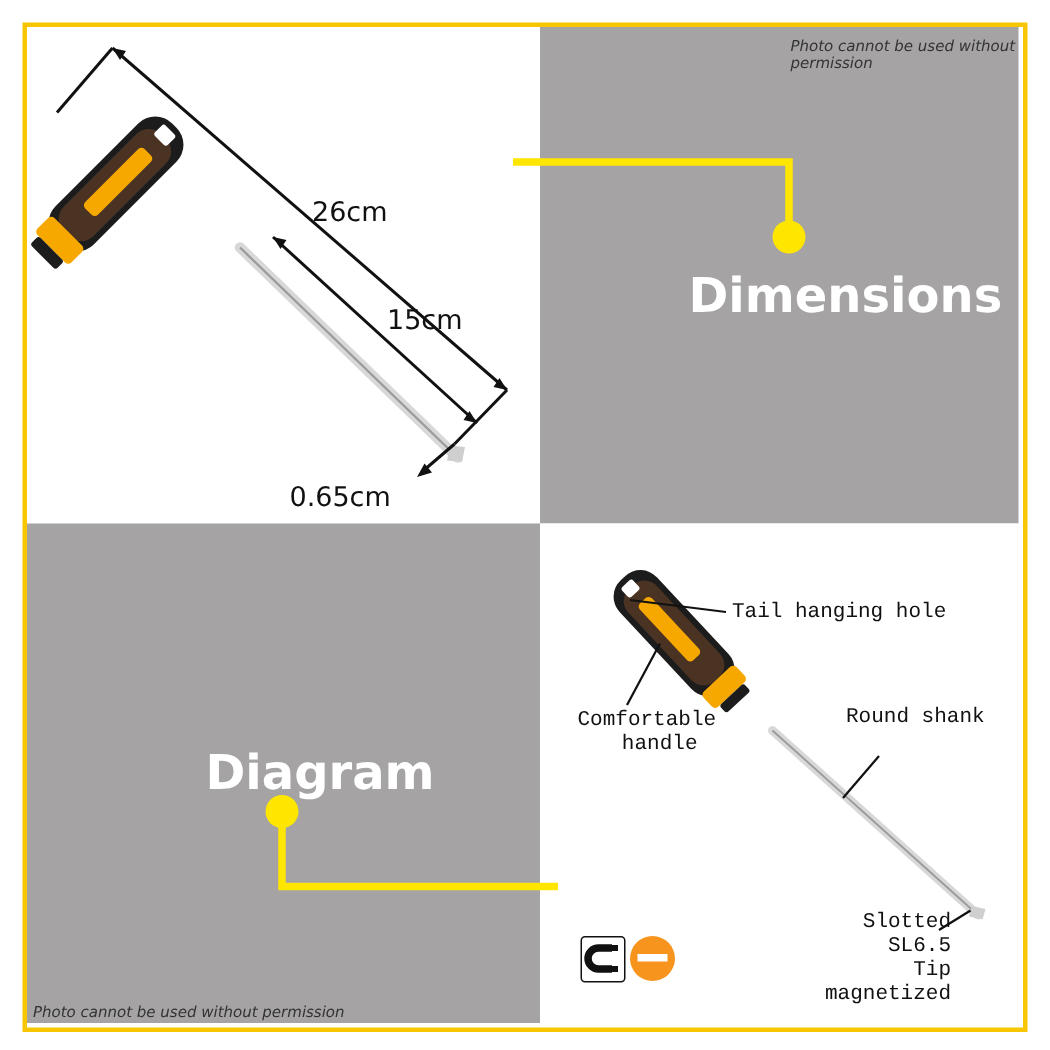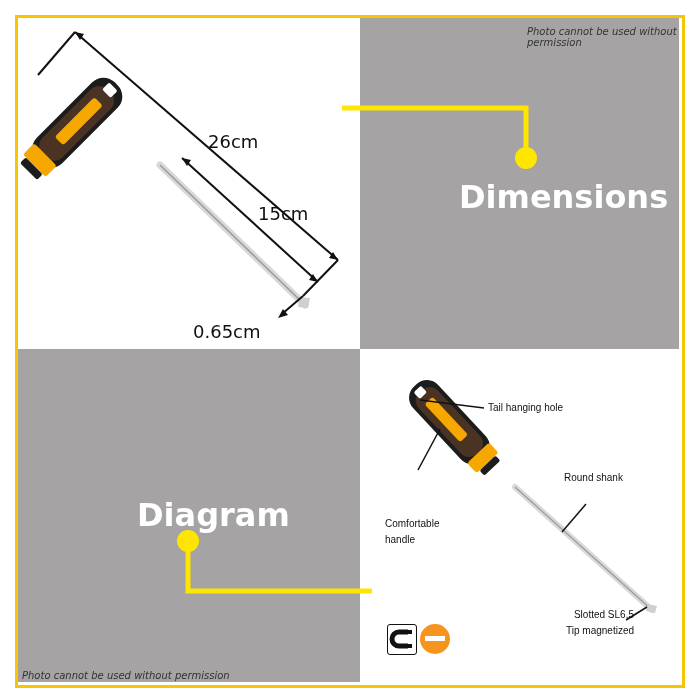--- a/index.html
+++ b/index.html
@@ -6,21 +6,21 @@
   body{width:700px;height:700px;position:relative;overflow:hidden;font-family:"Liberation Sans",sans-serif;}
   .frame{position:absolute;left:15px;top:15px;width:664px;height:667px;border:3px solid #f7c600;box-sizing:content-box;}
   .quad{position:absolute;}
   .q-tl{left:18px;top:18px;width:342px;height:331px;background:#fff;}
   .q-tr{left:360px;top:18px;width:319px;height:331px;background:#a5a3a4;}
   .q-bl{left:18px;top:349px;width:342px;height:333px;background:#a5a3a4;}
   .q-br{left:360px;top:349px;width:319px;height:333px;background:#fff;}
   .title{position:absolute;color:#fff;font-weight:bold;font-size:32px;font-family:"DejaVu Sans",sans-serif;}
   .watermark{position:absolute;font-size:10px;font-style:italic;color:#333;font-family:"DejaVu Sans",sans-serif;}
   .dim-label{position:absolute;font-size:18px;color:#111;font-family:"DejaVu Sans",sans-serif;}
-  .callout{position:absolute;font-size:10px;color:#111;font-family:Liberation Sans, sans-serif;line-height:16px;}
+  .callout{position:absolute;font-size:14px;color:#111;font-family:Liberation Mono, monospace;line-height:16px;}
   svg{position:absolute;left:0;top:0;}
 </style>
 </head>
 <body>
 
 <div class="frame"></div>
 <div class="quad q-tl"></div>
 <div class="quad q-tr"></div>
 <div class="quad q-bl"></div>
 <div class="quad q-br"></div>
@@ -91,21 +91,21 @@
 <div class="title" style="left:137px;top:496px;">Diagram</div>
 
 <div class="watermark" style="left:527px;top:26px;">Photo cannot be used without permission</div>
 <div class="watermark" style="left:22px;top:670px;">Photo cannot be used without permission</div>
 
 <div class="dim-label" style="left:196px;top:131px;margin-left:12px;">26cm</div>
 <div class="dim-label" style="left:218px;top:203px;margin-left:40px;">15cm</div>
 <div class="dim-label" style="left:193px;top:297px;margin-top:24px;">0.65cm</div>
 
 <div class="callout" style="left:488px;top:400px;">Tail hanging hole</div>
-<div class="callout" style="left:385px;top:472px;text-align:left;width:80px;margin-top:44px;">
+<div class="callout" style="left:385px;top:472px;text-align:right;width:80px;">
   <div>Comfortable</div>
   <div>handle</div>
 </div>
 <div class="callout" style="left:564px;top:470px;">Round shank</div>
 <div class="callout" style="left:534px;top:607px;text-align:right;width:100px;">
   <div>Slotted SL6.5</div>
   <div>Tip magnetized</div>
 </div>
 
 <div style="position:absolute;left:387px;top:624px;width:28px;height:29px;border:1.5px solid #111;border-radius:3px;background:#fff;">

